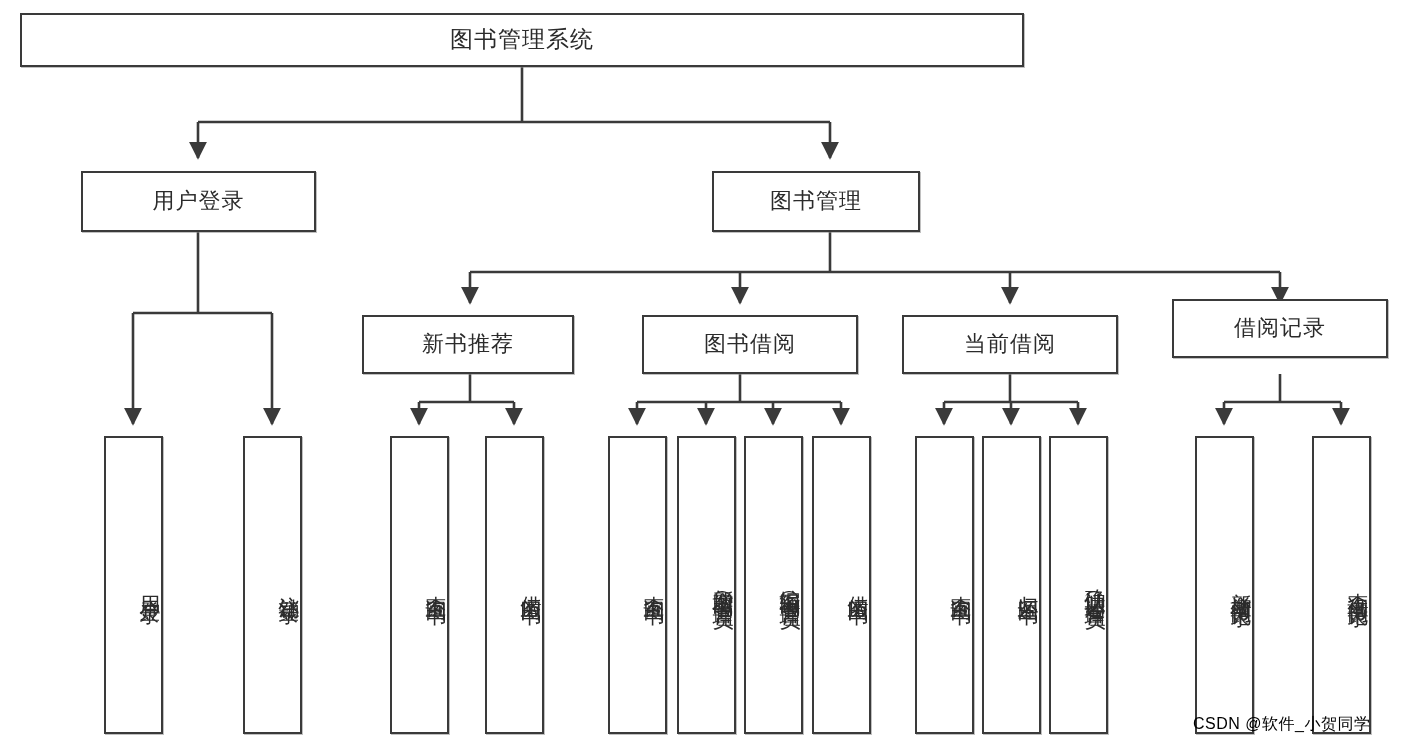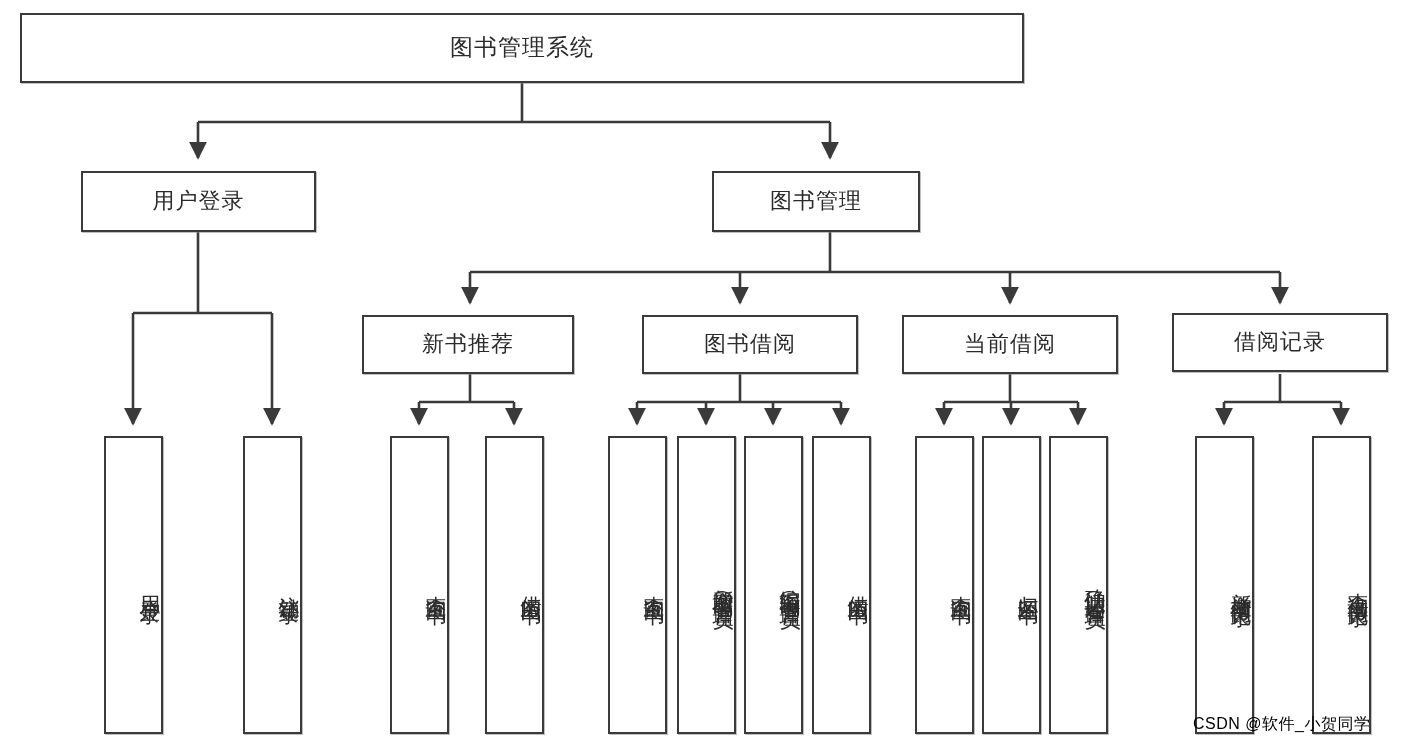--- a/index.html
+++ b/index.html
@@ -117,41 +117,41 @@
       <path d="M 1011 402 L 1011 424" marker-end="url(#arrow)"></path>
       <path d="M 1078 402 L 1078 424" marker-end="url(#arrow)"></path>
 
       <path d="M 1280 374 L 1280 402"></path>
       <path d="M 1224 402 L 1341 402"></path>
       <path d="M 1224 402 L 1224 424" marker-end="url(#arrow)"></path>
       <path d="M 1341 402 L 1341 424" marker-end="url(#arrow)"></path>
     </g>
   </svg>
 
-  <div class="node horiz root" style="left:20px; top:13px; width:1004px; height:70px;">
+  <div class="node horiz root" style="left:20px; top:13px; width:1004px; height:54px;">
     <span class="label">图书管理系统</span>
   </div>
 
   <div class="node horiz" style="left:81px; top:171px; width:235px; height:61px;">
     <span class="label">用户登录</span>
   </div>
   <div class="node horiz" style="left:712px; top:171px; width:208px; height:61px;">
     <span class="label">图书管理</span>
   </div>
 
   <div class="node horiz" style="left:362px; top:315px; width:212px; height:59px;">
     <span class="label">新书推荐</span>
   </div>
   <div class="node horiz" style="left:632px; top:315px; width:216px; height:59px;margin-left:10px;">
     <span class="label">图书借阅</span>
   </div>
   <div class="node horiz" style="left:902px; top:315px; width:216px; height:59px;">
     <span class="label">当前借阅</span>
   </div>
-  <div class="node horiz" style="left:1172px; top:313px; width:216px; height:59px;">
+  <div class="node horiz" style="left:1172px; top:299px; width:216px; height:59px;">
     <span class="label">借阅记录</span>
   </div>
 
   <div class="node vert" style="left:104px; top:436px; width:59px; height:298px;">
     <span class="label">用户登录</span>
   </div>
   <div class="node vert" style="left:243px; top:436px; width:59px; height:298px;">
     <span class="label">注销登录</span>
   </div>
 

